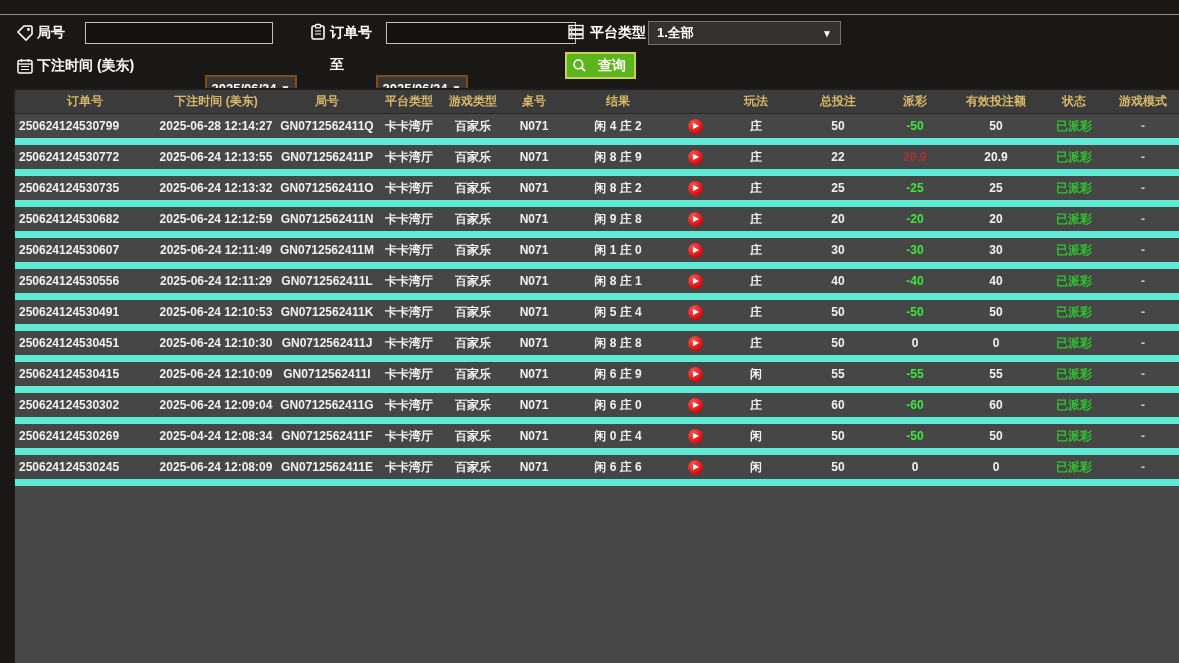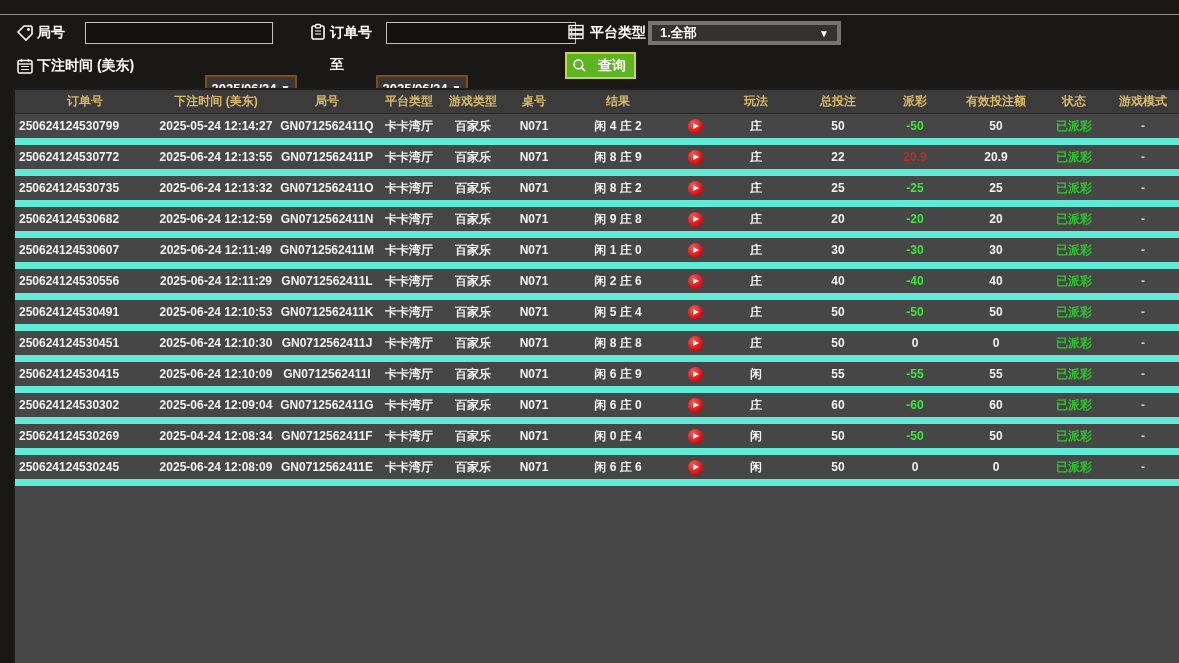--- a/index.html
+++ b/index.html
@@ -13,21 +13,21 @@
 
   
   .flabel{position:absolute;color:#fff;font-weight:bold;font-size:14px;white-space:nowrap;}
   .ficon{position:absolute;width:18px;height:18px;}
   .ficon svg{width:100%;height:100%;display:block;}
   .txtinput{
     position:absolute;height:20px;background:#121110;border:1px solid #c2c2c2;
     color:#fff;font-size:13px;padding:0 4px;outline:none;box-sizing:content-box;
   }
   .selectbox{
-    position:absolute;height:24px;background:#343230;border:4px solid #737373;
+    position:absolute;height:24px;background:#343230;border:1px solid #737373;
     color:#fff;font-weight:bold;font-size:13px;display:flex;align-items:center;
     padding:0 8px;box-sizing:border-box;cursor:pointer;
   }
   .selectbox .arrow{margin-left:auto;font-size:10px;color:#fff;}
   .datebox{
     position:absolute;height:26px;background:#3a3836;border:2px solid #7d4e1a;
     color:#fff;font-weight:bold;font-size:13px;display:flex;align-items:center;justify-content:center;
     gap:4px;box-sizing:border-box;cursor:pointer;margin-top:22px;
   }
   .datebox .arrow{font-size:10px;}
@@ -148,21 +148,21 @@
       <div class="cell c8">玩法</div>
       <div class="cell c9">总投注</div>
       <div class="cell c10">派彩</div>
       <div class="cell c11">有效投注额</div>
       <div class="cell c12">状态</div>
       <div class="cell c13">游戏模式</div>
     </div>
   <div>
       <div class="trow">
         <div class="cell c0">250624124530799</div>
-        <div class="cell c1">2025-05-24 12:14:27</div>
+        <div class="cell c1">2025-06-28 12:14:27</div>
         <div class="cell c2">GN0712562411Q</div>
         <div class="cell c3">卡卡湾厅</div>
         <div class="cell c4">百家乐</div>
         <div class="cell c5">N071</div>
         <div class="cell c6">闲 4 庄 2</div>
         <div class="cell c7"><span class="playbtn">
             <span class="tri"></span>
           </span></div>
         <div class="cell c8">庄</div>
         <div class="cell c9">50</div>
@@ -243,21 +243,21 @@
         <div class="cell c12 status-green">已派彩</div>
         <div class="cell c13">-</div>
       </div>
       <div class="trow">
         <div class="cell c0">250624124530556</div>
         <div class="cell c1">2025-06-24 12:11:29</div>
         <div class="cell c2">GN0712562411L</div>
         <div class="cell c3">卡卡湾厅</div>
         <div class="cell c4">百家乐</div>
         <div class="cell c5">N071</div>
-        <div class="cell c6">闲 2 庄 6</div>
+        <div class="cell c6">闲 8 庄 1</div>
         <div class="cell c7"><span class="playbtn">
             <span class="tri"></span>
           </span></div>
         <div class="cell c8">庄</div>
         <div class="cell c9">40</div>
         <div class="cell c10 pay-neg">-40</div>
         <div class="cell c11">40</div>
         <div class="cell c12 status-green">已派彩</div>
         <div class="cell c13">-</div>
       </div>

